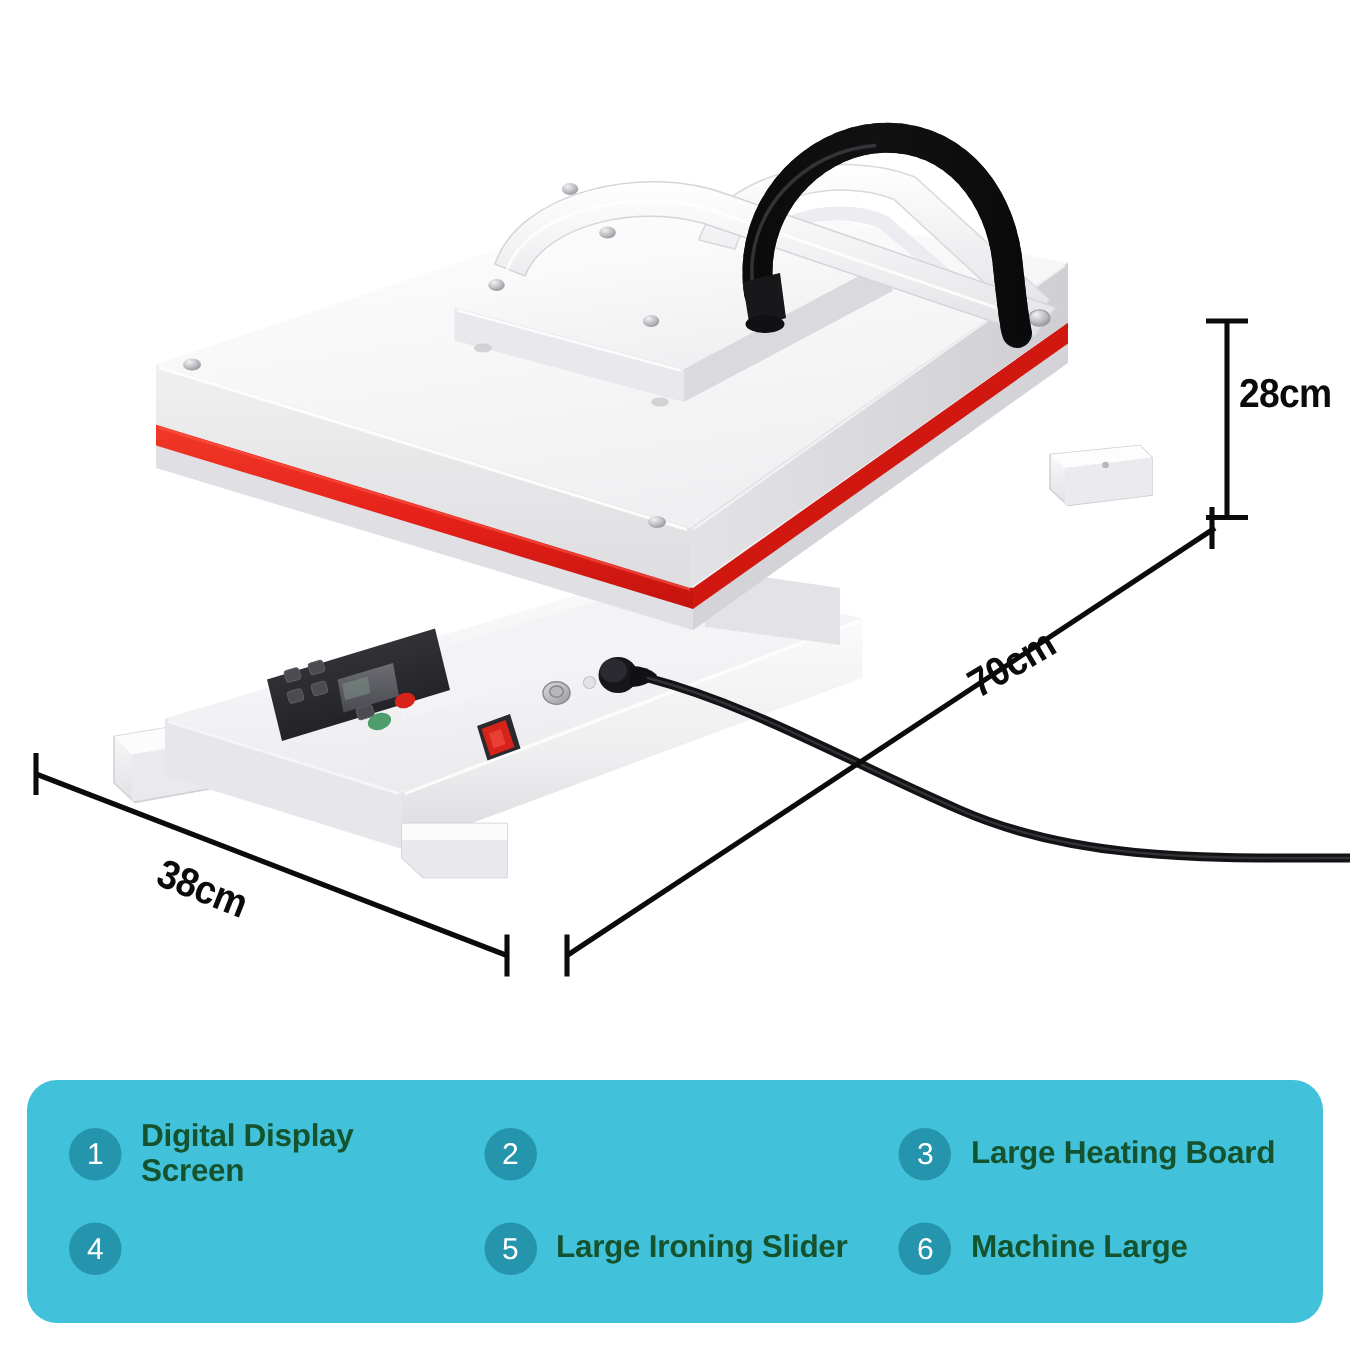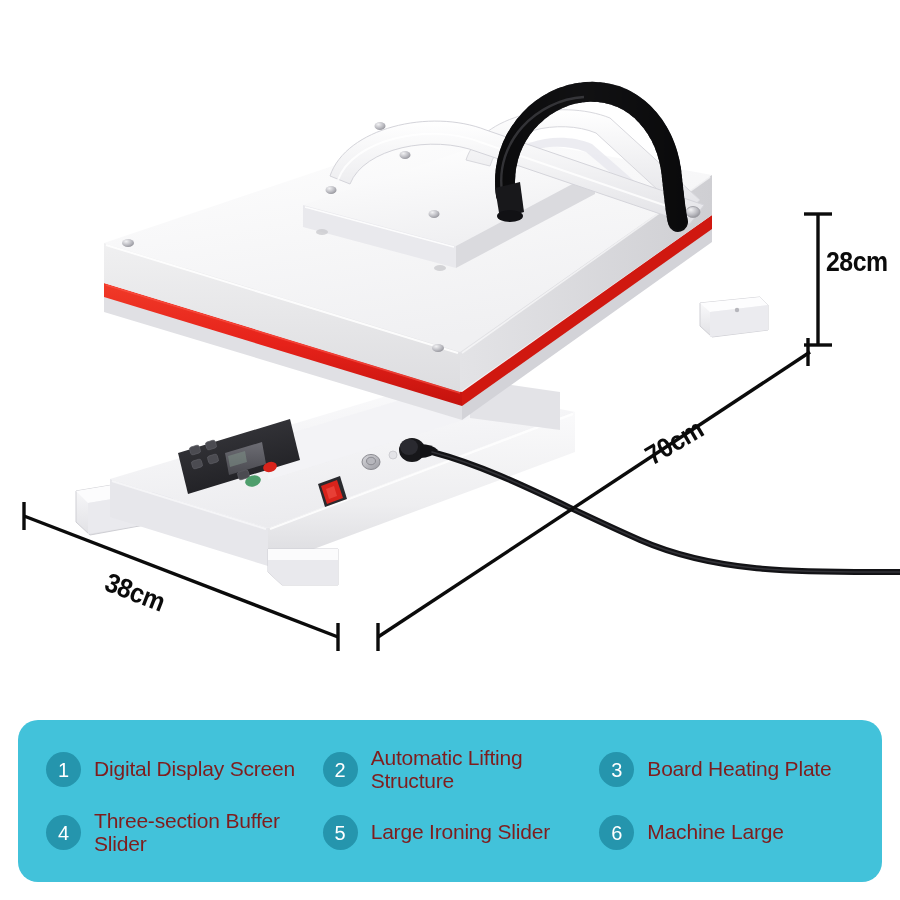--- a/index.html
+++ b/index.html
@@ -58,23 +58,23 @@
     color:#ffffff;
     display:flex;
     align-items:center;
     justify-content:center;
     font-size:20px;
     font-weight:400;
     line-height:1;
     font-family:"Liberation Sans", sans-serif;
   }
   .legend-text{
-    color:#7f1d1d;
+    color:#14532d;
     font-size:21px;
-    font-weight:normal;
+    font-weight:bold;
     line-height:1.08;
     letter-spacing:-0.2px;
     max-width:215px;
   }
   
   .legend-item.r2{align-items:center;}
 </style>
 </head>
 <body>
 
@@ -314,31 +314,29 @@
   <div id="legend-panel">
     <div class="legend-grid">
 
       <div class="legend-item">
         <div class="legend-badge">1</div>
         <div class="legend-text">Digital Display Screen</div>
       </div>
 
       <div class="legend-item">
         <div class="legend-badge">2</div>
-        <div class="legend-text">Automatic Lifting Structure</div>
       </div>
 
       <div class="legend-item">
         <div class="legend-badge">3</div>
-        <div class="legend-text">Board Heating Plate</div>
+        <div class="legend-text">Large Heating Board</div>
       </div>
 
       <div class="legend-item r2">
         <div class="legend-badge">4</div>
-        <div class="legend-text">Three-section Buffer Slider</div>
       </div>
 
       <div class="legend-item r2">
         <div class="legend-badge">5</div>
         <div class="legend-text">Large Ironing Slider</div>
       </div>
 
       <div class="legend-item r2">
         <div class="legend-badge">6</div>
         <div class="legend-text">Machine Large</div>

